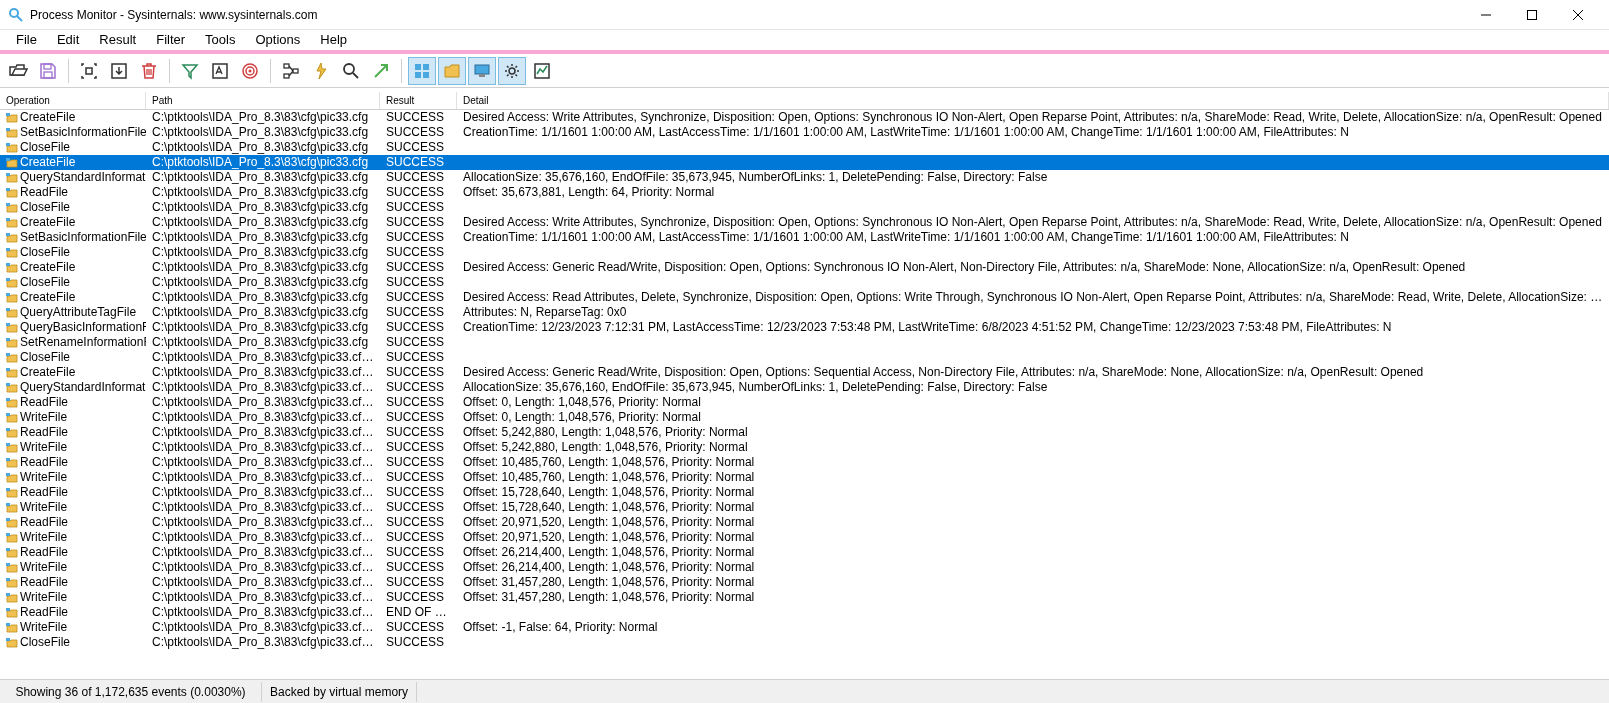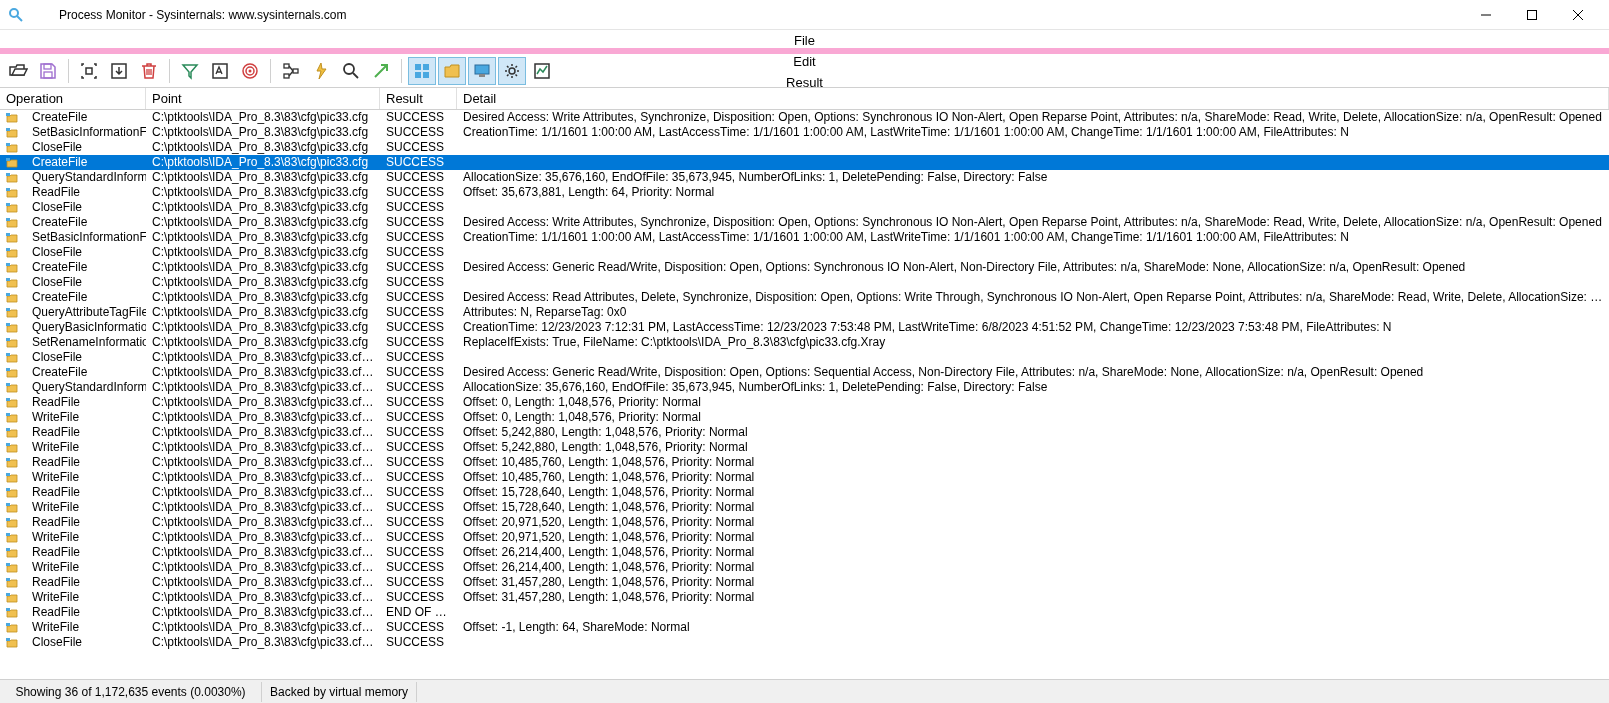--- a/index.html
+++ b/index.html
@@ -19,34 +19,33 @@
   align-items: center;
   padding: 0 8px;
   background: #fff;
   border-bottom: 1px solid #e5e5e5;
 }
 .titlebar .app-icon {
   width: 16px; height: 16px;
   margin-right: 6px;
   display: inline-flex; align-items: center; justify-content: center;
 }
-.titlebar .title-text { flex: 1; font-size: 12px; margin-left: 29px; }
+.titlebar .title-text { flex: 1; font-size: 12px; }
 .titlebar .win-controls { display: flex; }
 .titlebar .win-btn {
   width: 46px; height: 30px;
   display: flex; align-items: center; justify-content: center;
   font-size: 13px;
 }
 .menubar {
   height: 24px;
   display: flex;
-  align-items: center;
+  align-items: flex-end;
   padding: 0 6px;
-  border-bottom: 6px solid #f9a8d4;
-  flex-direction: column;
+  border-bottom: 4px solid #f9a8d4;
 }
 .menubar .menu-item {
   padding: 3px 10px;
   font-size: 13px;
 }
 .toolbar {
   height: 34px;
   display: flex;
   align-items: center;
   padding: 0 4px;
@@ -57,21 +56,22 @@
   width: 28px; height: 28px;
   display: flex; align-items: center; justify-content: center;
 }
 .toolbar .tb-btn.active { background: #d0e7f7; border: 1px solid #7abde0; }
 .toolbar .tb-sep { width: 1px; height: 24px; background: #d0d0d0; margin: 0 4px; }
 .header-row {
   height: 22px;
   display: flex;
   border-bottom: 1px solid #d0d0d0;
   background: #fff;
-  font-size: 13px;
+  font-size: 10px;
+  align-items: flex-end;
 }
 .header-row .col {
   padding: 3px 6px;
   border-right: 1px solid #e0e0e0;
   white-space: nowrap;
   overflow: hidden;
 }
 .data-area {
   flex: 1;
   overflow: auto;
@@ -84,21 +84,21 @@
   font-size: 12px;
   white-space: nowrap;
 }
 .row.selected { background: #0078d7; color: #fff; }
 .row .cell {
   padding: 0 6px;
   overflow: hidden;
   text-overflow: ellipsis;
   white-space: nowrap;
 }
-.row .cell.op { display: flex; align-items: center; gap: 14px; }
+.row .cell.op { display: flex; align-items: center; gap: 2px; }
 .row .file-icon {
   width: 12px; height: 12px;
   display: inline-block;
   flex-shrink: 0;
 }
 .col-op   { width: 146px; }
 .col-path { width: 234px; }
 .col-res  { width: 77px; }
 .col-det  { flex: 1; }
 .statusbar {
@@ -266,21 +266,21 @@
   <div class="tb-btn">
       <svg width="20" height="20" viewBox="0 0 20 20">
         <rect x="3" y="3" width="14" height="14" fill="none" stroke="#333" stroke-width="1.5"></rect>
         <path d="M5 13 L8 8 L11 11 L15 5" fill="none" stroke="#2a8a5a" stroke-width="1.5"></path>
       </svg>
     </div>
 </div>
 
 <div class="header-row">
   <div class="col col-op">Operation</div>
-  <div class="col col-path">Point</div>
+  <div class="col col-path">Path</div>
   <div class="col col-res">Result</div>
   <div class="col col-det">Detail</div>
 </div>
 
 <div class="data-area" id="data-area">
     <div class="row">
       <div class="cell op col-op">
         <span class="file-icon">
           <svg width="12" height="12" viewBox="0 0 12 12">
             <path d="M1 4 L4 4 L5 3 L11 3 L11 10 L1 10 Z" fill="#f0c050" stroke="#c09020" stroke-width="0.8"></path>
@@ -493,21 +493,20 @@
         <span class="file-icon">
           <svg width="12" height="12" viewBox="0 0 12 12">
             <path d="M1 4 L4 4 L5 3 L11 3 L11 10 L1 10 Z" fill="#f0c050" stroke="#c09020" stroke-width="0.8"></path>
             <rect x="0" y="1" width="4" height="3" fill="#4aa8e0"></rect>
           </svg>
         </span>
         <span>SetRenameInformationFile</span>
       </div>
       <div class="cell col-path">C:\ptktools\IDA_Pro_8.3\83\cfg\pic33.cfg</div>
       <div class="cell col-res">SUCCESS</div>
-      <div class="cell col-det">ReplaceIfExists: True, FileName: C:\ptktools\IDA_Pro_8.3\83\cfg\pic33.cfg.Xray</div>
     </div>
     <div class="row">
       <div class="cell op col-op">
         <span class="file-icon">
           <svg width="12" height="12" viewBox="0 0 12 12">
             <path d="M1 4 L4 4 L5 3 L11 3 L11 10 L1 10 Z" fill="#f0c050" stroke="#c09020" stroke-width="0.8"></path>
             <rect x="0" y="1" width="4" height="3" fill="#4aa8e0"></rect>
           </svg>
         </span>
         <span>CloseFile</span>
@@ -758,21 +757,21 @@
         <span class="file-icon">
           <svg width="12" height="12" viewBox="0 0 12 12">
             <path d="M1 4 L4 4 L5 3 L11 3 L11 10 L1 10 Z" fill="#f0c050" stroke="#c09020" stroke-width="0.8"></path>
             <rect x="0" y="1" width="4" height="3" fill="#4aa8e0"></rect>
           </svg>
         </span>
         <span>WriteFile</span>
       </div>
       <div class="cell col-path">C:\ptktools\IDA_Pro_8.3\83\cfg\pic33.cfg.Xray</div>
       <div class="cell col-res">SUCCESS</div>
-      <div class="cell col-det">Offset: -1, Length: 64, ShareMode: Normal</div>
+      <div class="cell col-det">Offset: -1, False: 64, Priority: Normal</div>
     </div>
     <div class="row">
       <div class="cell op col-op">
         <span class="file-icon">
           <svg width="12" height="12" viewBox="0 0 12 12">
             <path d="M1 4 L4 4 L5 3 L11 3 L11 10 L1 10 Z" fill="#f0c050" stroke="#c09020" stroke-width="0.8"></path>
             <rect x="0" y="1" width="4" height="3" fill="#4aa8e0"></rect>
           </svg>
         </span>
         <span>CloseFile</span>

